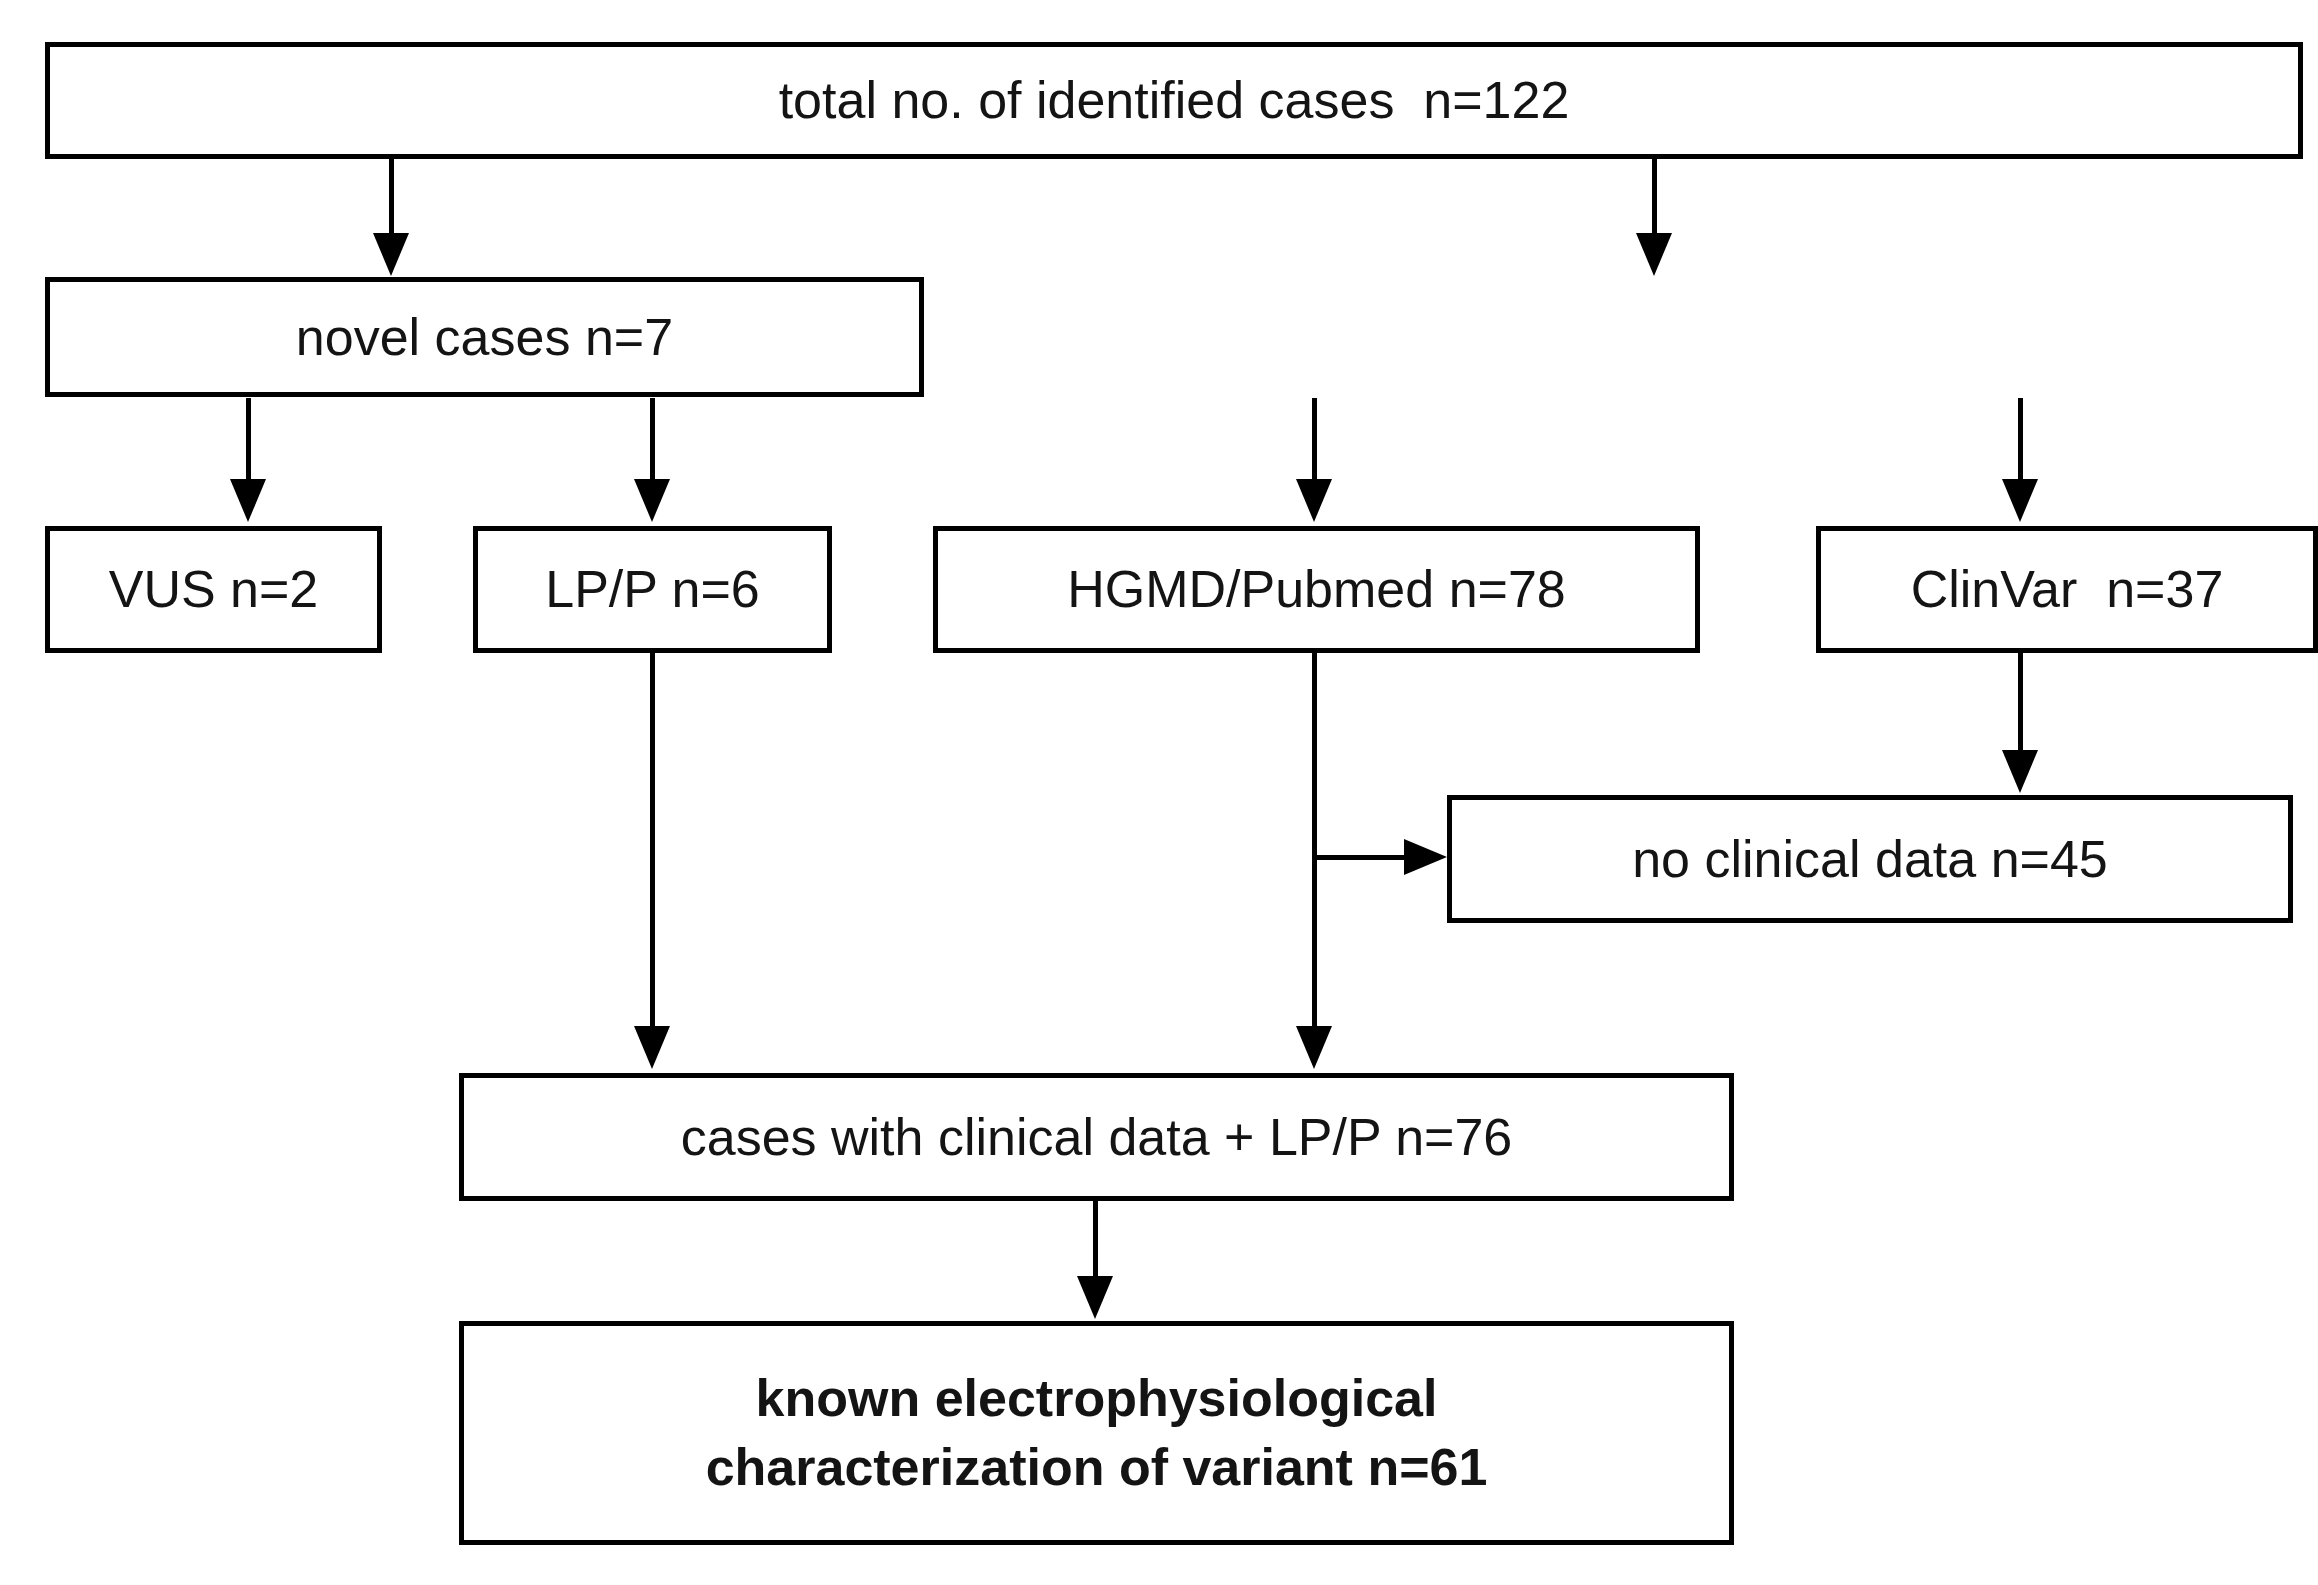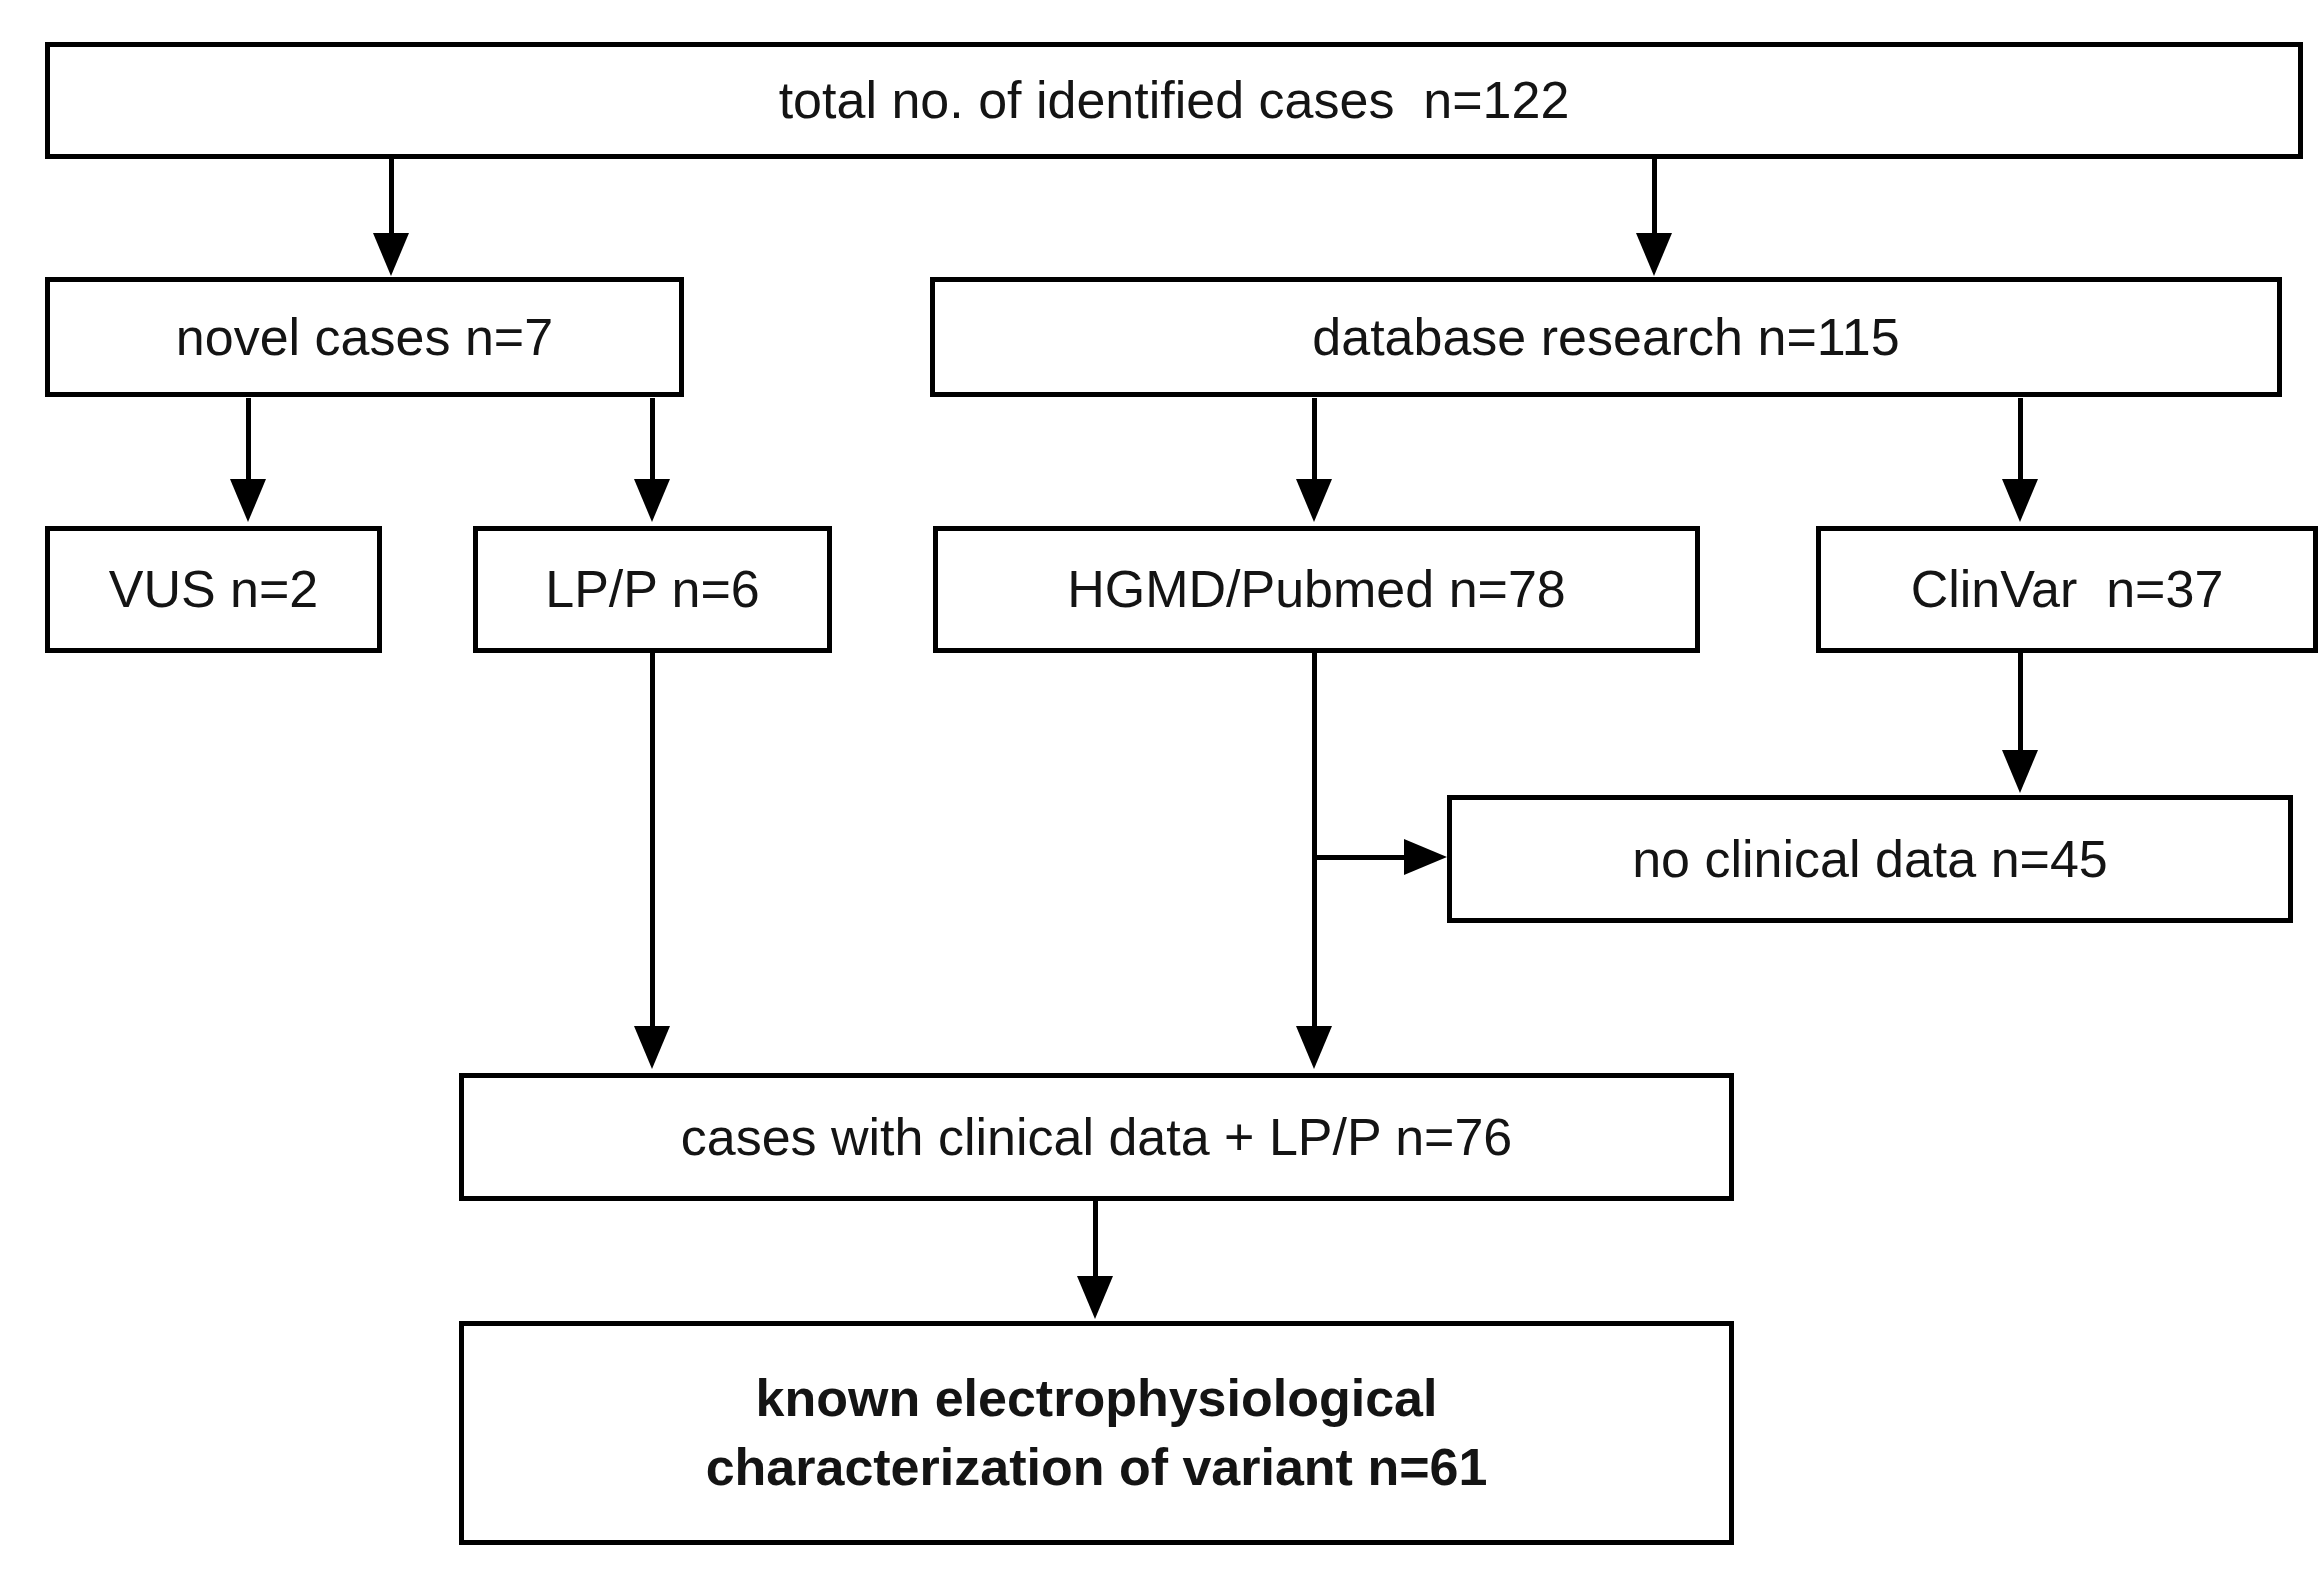--- a/index.html
+++ b/index.html
@@ -50,38 +50,37 @@
   .arrow-right {
     position: absolute;
     width: 0;
     height: 0;
     border-top: 18.4px solid transparent;
     border-bottom: 18.4px solid transparent;
     border-left: 43px solid #000000;
   }
   
   #n-total      { left:   45px; top:   42px; width: 2258px; height: 117px; }
-  #n-novel      { left:   45px; top:  277px; width:  639px; height: 120px; }
+  #n-novel      { left:   45px; top:  277px; width:  879px; height: 120px; }
   #n-database   { left: 930px; top:  277px; width: 1352px; height: 120px; }
   #n-vus        { left:   45px; top:  526px; width:  337px; height: 127px; }
   #n-lpp        { left:  473px; top:  526px; width:  359px; height: 127px; }
   #n-hgmd       { left: 933px; top:  526px; width:  767px; height: 127px; }
   #n-clinvar    { left: 1780px; top:  526px; width:  502px; height: 127px; margin-left: 36px; }
   #n-noclinical { left: 1447px; top:  795px; width: 846px; height: 128px; }
   #n-clinlpp    { left:  459px; top: 1073px; width: 1275px; height: 128px; text-align: center; }
   #n-knownep    { left:  459px; top: 1321px; width: 1275px; height: 224px; font-weight: bold; }
 </style>
 </head>
 <body>
 
 <div id="canvas">
 
   <div class="node" id="n-total">total no. of identified cases  n=122</div>
   <div class="node" id="n-novel">novel cases n=7</div>
-  <div class="node" id="n-database">database research n=115</div>
   <div class="node" id="n-vus">VUS n=2</div>
   <div class="node" id="n-lpp">LP/P n=6</div>
   <div class="node" id="n-hgmd">HGMD/Pubmed n=78</div>
   <div class="node" id="n-clinvar">ClinVar  n=37</div>
   <div class="node" id="n-noclinical">no clinical data n=45</div>
   <div class="node" id="n-clinlpp">cases with clinical data + LP/P n=76</div>
   <div class="node" id="n-knownep">known electrophysiological
 characterization of variant n=61</div>
 
   <div class="vline" style="left:389px; top:159px; height:77px;"></div>

